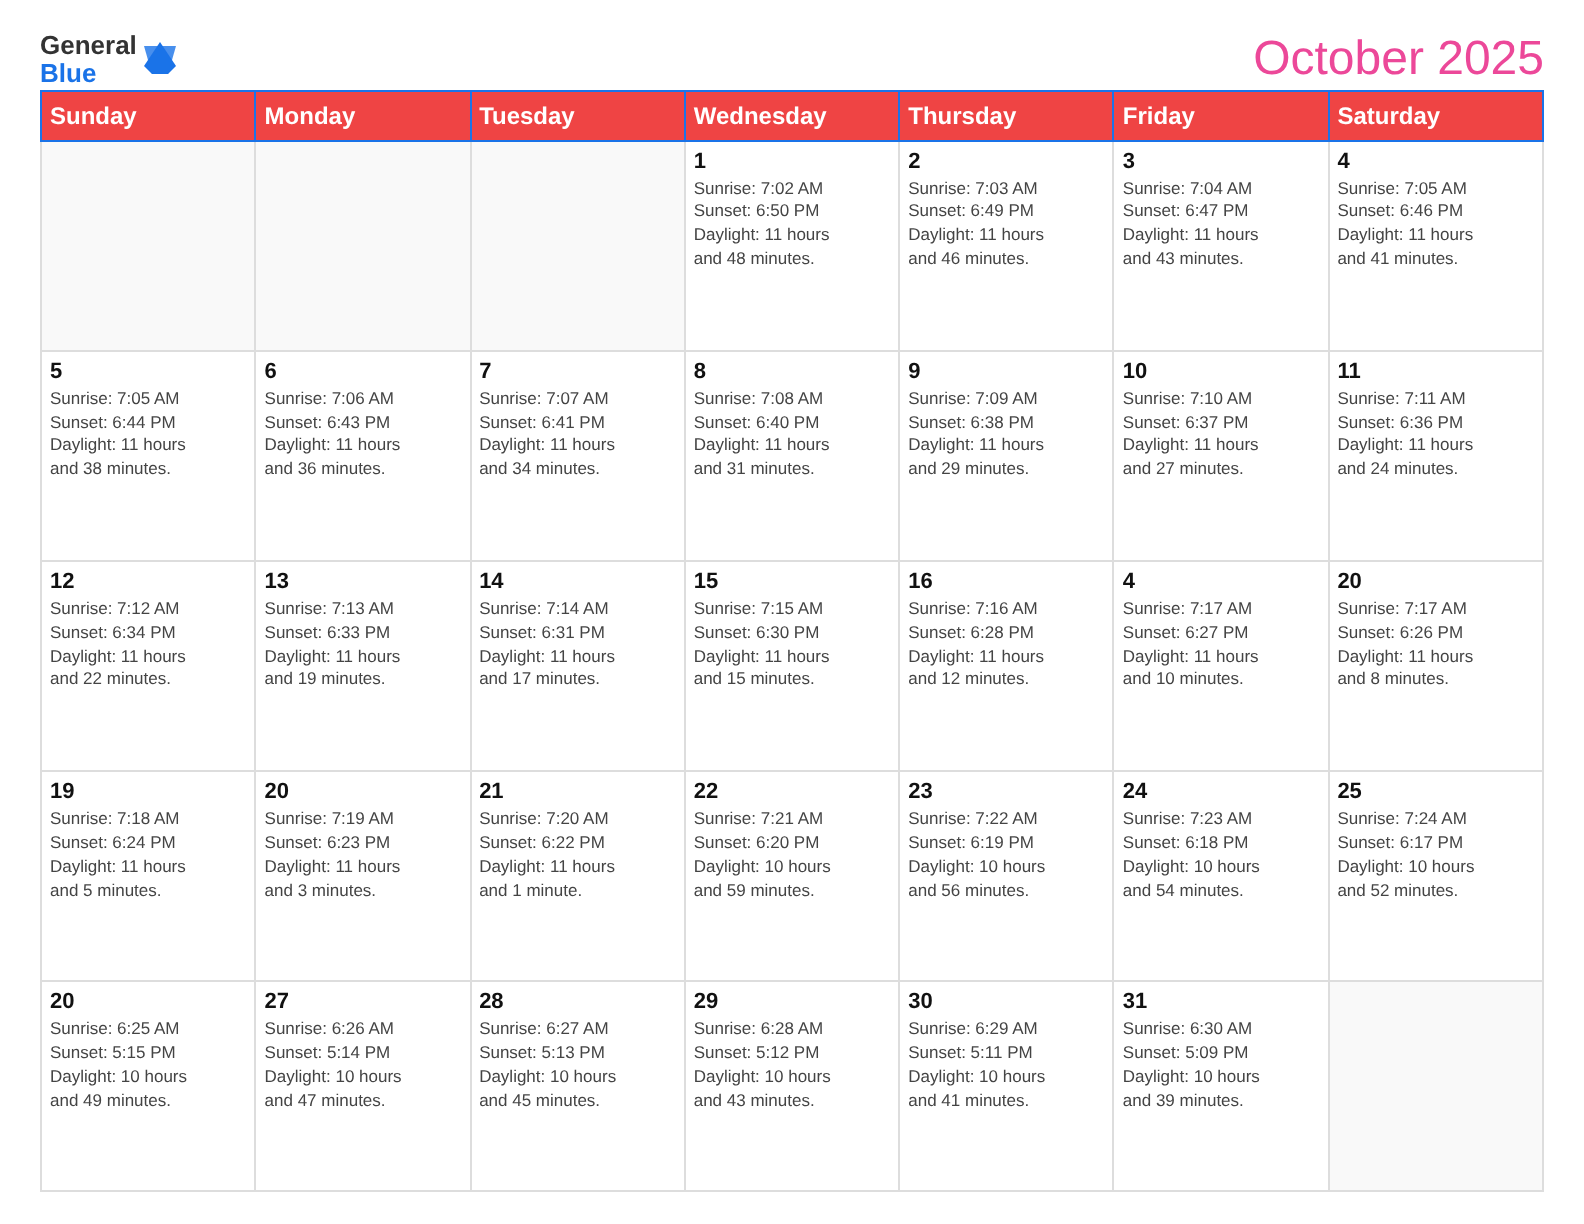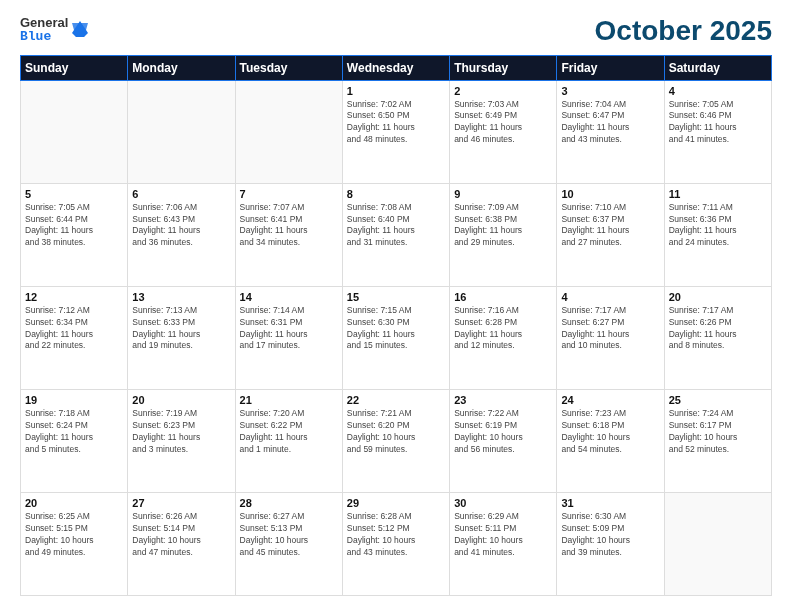--- a/index.html
+++ b/index.html
@@ -13,60 +13,59 @@
     .page {
       width: 792px;
       height: 612px;
       padding: 16px 20px;
       display: flex;
       flex-direction: column;
     }
     .header {
       display: flex;
       justify-content: space-between;
-      align-items: flex-end;
-      margin-bottom: 10px;
+      align-items: center;
     }
     .logo {
       display: flex;
       align-items: center;
       gap: 2px;
     }
     .logo-text {
       display: flex;
       flex-direction: column;
       font-size: 13px;
       font-weight: bold;
       line-height: 1.1;
     }
     .logo-text .general { color: #333; }
-    .logo-text .blue { color: #1a73e8; font-family: Liberation Mono, monospace; }
+    .logo-text .blue { color: #1a73e8; }
     .header-right {
       text-align: right;
     }
     .month-title {
-      font-size: 28px;
-      font-weight: 700;
-      color: #0c4a6e;
+      font-size: 24px;
+      font-weight: 400;
+      color: #ec4899;
       line-height: 1;
     }
     .location {
       font-size: 14px;
       color: #555;
       margin-top: 2px;
     }
     .calendar {
       flex: 1;
       border: 1px solid #ccc;
       border-collapse: collapse;
       width: 100%;
       table-layout: fixed;
     }
     .calendar thead tr {
-      background-color: #0f172a;
+      background-color: #ef4444;
     }
     .calendar thead th {
       color: #fff;
       font-size: 12px;
       font-weight: bold;
       padding: 5px 4px;
       text-align: left;
       border: 1px solid #1a73e8;
     }
     .calendar tbody tr {

